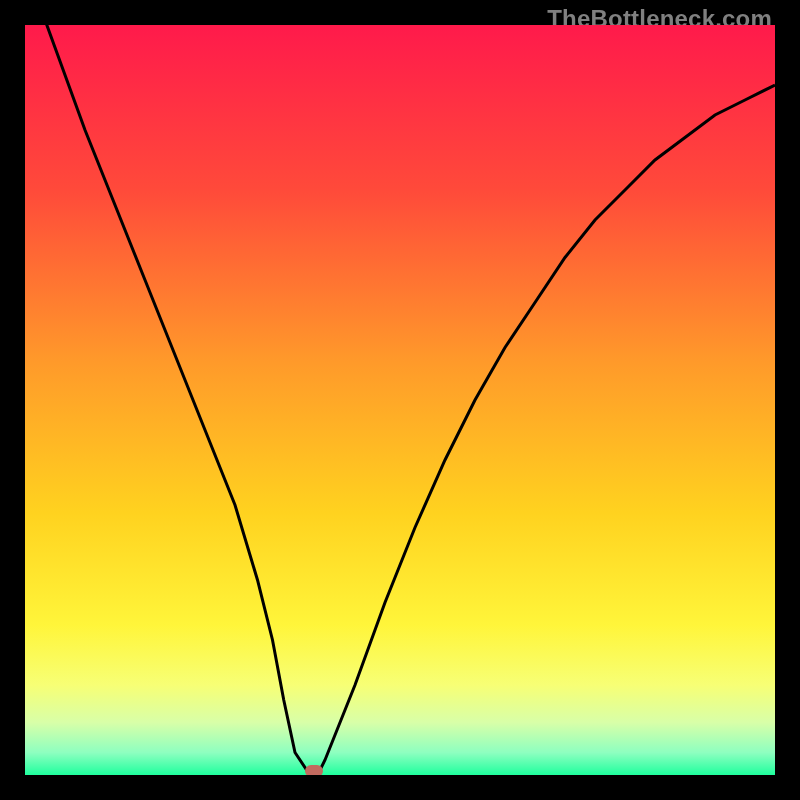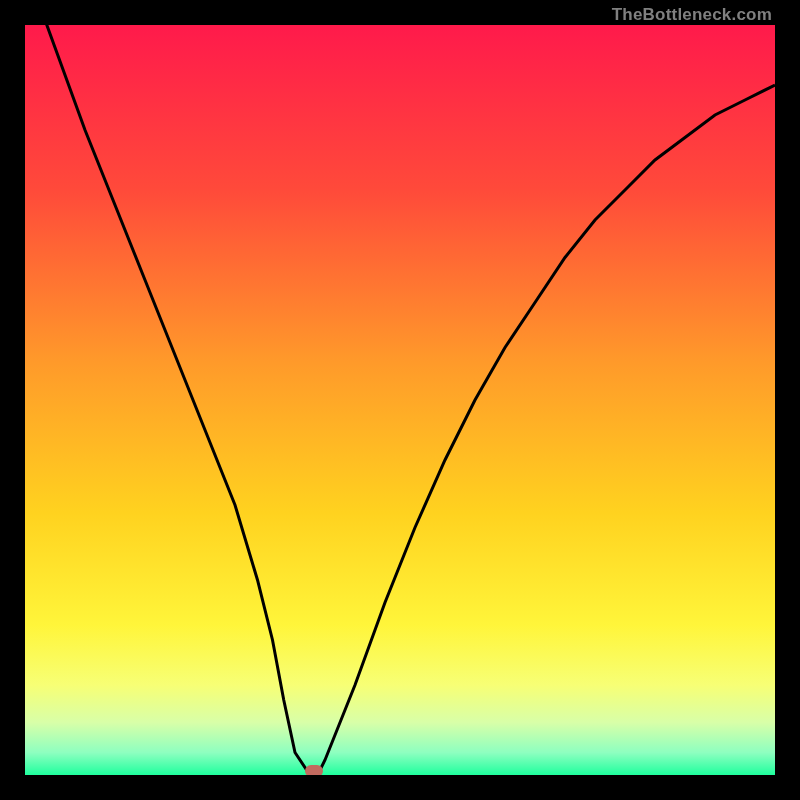--- a/index.html
+++ b/index.html
@@ -40,21 +40,21 @@
     width: 18px;
     height: 12px;
     border-radius: 6px / 6px;
     transform: translate(-50%, -50%);
   }
   .watermark {
     position: absolute;
     top: 5px;
     right: 28px;
     color: #808080;
-    font-size: 17px;
+    font-size: 24px;
     font-weight: 600;
     user-select: none;
     letter-spacing: 0.2px;
   }
 </style>
 </head>
 <body>
 
 <div class="frame">
   <div class="watermark">TheBottleneck.com</div>

